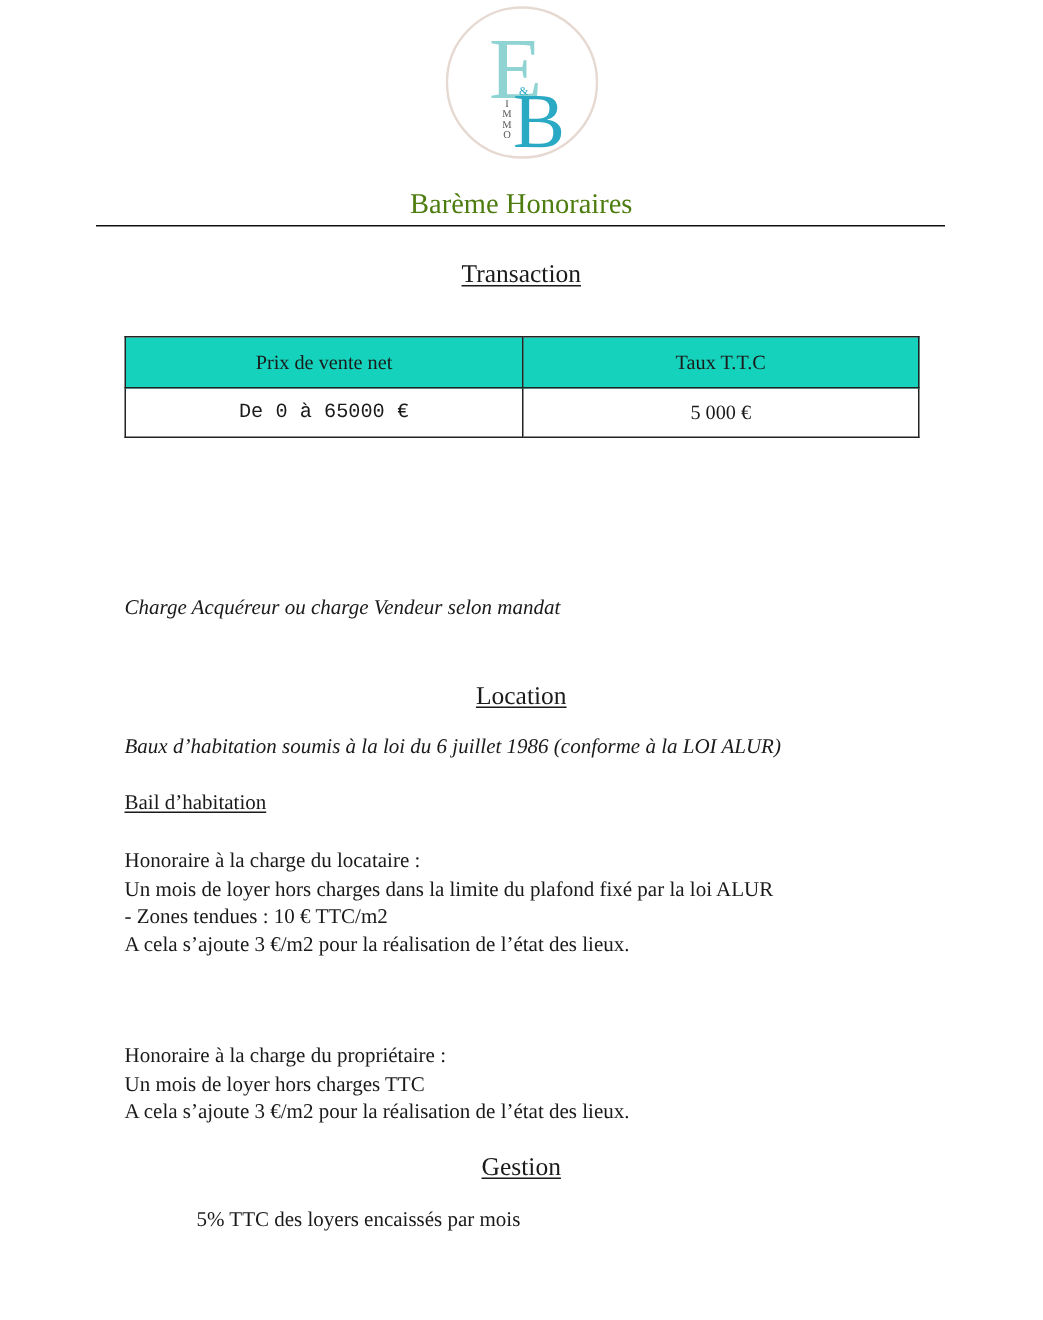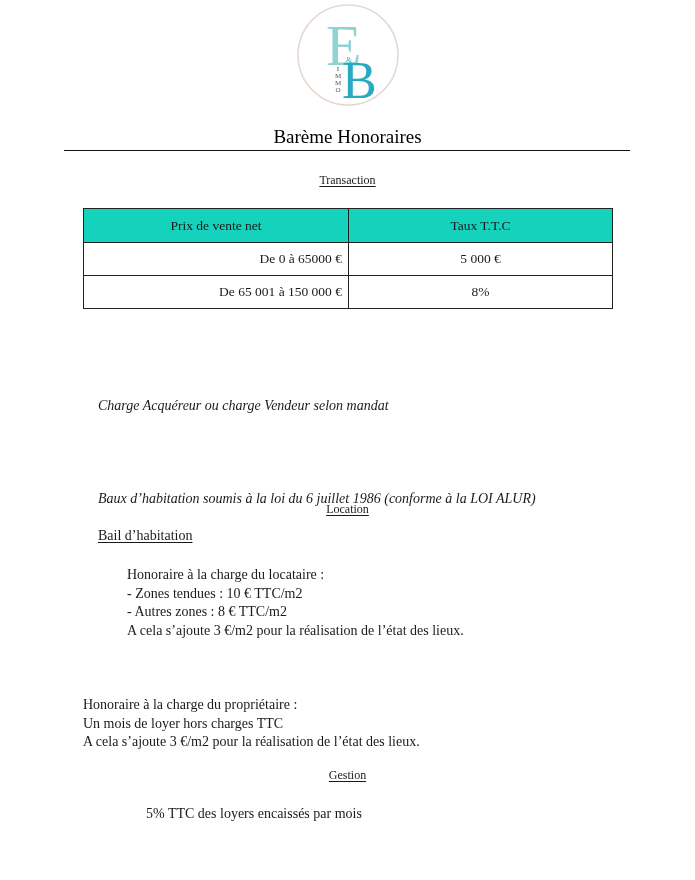--- a/index.html
+++ b/index.html
@@ -6,44 +6,44 @@
     body {
       width: 695px; height: 880px; position: relative; overflow: hidden;
       font-family: "Liberation Serif", "DejaVu Serif", serif;
       color: #1a1a1a;
     }
     .logo {
       position: absolute; left: 296px; top: 3px; width: 104px; height: 104px;
     }
     .title {
       position: absolute; left: 0; width: 695px; top: 126px;
-      text-align: center; font-size: 19px; color: #000000;
+      text-align: center; font-size: 19px; color: #4d7c0f;
     }
     .title-rule {
       position: absolute; left: 64px; width: 566px; top: 150px;
       height: 0; border-top: 1.3px solid #111;
     }
     .section-heading {
       position: absolute; left: 0; width: 695px; text-align: center;
-      font-size: 12px; text-decoration: underline; text-underline-offset: 2px;
+      font-size: 17px; text-decoration: underline; text-underline-offset: 2px;
     }
     table.fees {
-      position: absolute; left: 83px; top: 208px; width: 530px;
+      position: absolute; left: 83px; top: 224px; width: 530px;
       border-collapse: collapse; font-size: 13.5px;
     }
     table.fees th, table.fees td {
       border: 1px solid #222; height: 32px; padding: 0 6px;
     }
     table.fees th {
       background: #14d2bb; font-weight: normal; text-align: center; height: 33px;
     }
-    table.fees td.c1 { width: 252px; text-align: right; }
+    table.fees td.c1 { width: 252px; text-align: center; font-family: Liberation Mono, monospace; }
     table.fees td.c2 { text-align: center; }
     .line {
-      position: absolute; left: 98px; font-size: 14px; white-space: nowrap;
+      position: absolute; left: 83px; font-size: 14px; white-space: nowrap;
     }
     .italic { font-style: italic; }
     .underline { text-decoration: underline; text-underline-offset: 2px; }
     .block {
       position: absolute; left: 83px; font-size: 14px; line-height: 18.5px;
     }
     .block div { white-space: nowrap; }
   </style>
 </head>
 <body>
@@ -71,39 +71,35 @@
     <tr>
       <th>Prix de vente net</th>
       <th>Taux T.T.C</th>
     </tr>
   </thead>
   <tbody>
     <tr>
       <td class="c1">De 0 à 65000 €</td>
       <td class="c2">5 000 €</td>
     </tr>
-    <tr>
-      <td class="c1">De 65 001 à 150 000 €</td>
-      <td class="c2">8%</td>
-    </tr>
   </tbody>
 </table>
 
 <div class="line italic" style="top:398px;">Charge Acquéreur ou charge Vendeur selon mandat</div>
 
-<div class="section-heading" style="top:454px;margin-top:48px;">Location</div>
+<div class="section-heading" style="top:454px;">Location</div>
 
 <div class="line italic" style="top:491px;">Baux d’habitation soumis à la loi du 6 juillet 1986 (conforme à la LOI ALUR)</div>
 
 <div class="line underline" style="top:528px;text-align:center;">Bail d’habitation</div>
 
-<div class="block" style="top:566px;margin-left:44px;">
+<div class="block" style="top:566px;">
   <div>Honoraire à la charge du locataire :</div>
+  <div>Un mois de loyer hors charges dans la limite du plafond fixé par la loi ALUR</div>
   <div>- Zones tendues : 10 € TTC/m2</div>
-  <div>- Autres zones : 8 € TTC/m2</div>
   <div>A cela s’ajoute 3 €/m2 pour la réalisation de l’état des lieux.</div>
 </div>
 
 <div class="block" style="top:696px;">
   <div>Honoraire à la charge du propriétaire :</div>
   <div>Un mois de loyer hors charges TTC</div>
   <div>A cela s’ajoute 3 €/m2 pour la réalisation de l’état des lieux.</div>
 </div>
 
 <div class="section-heading" style="top:768px;">Gestion</div>

